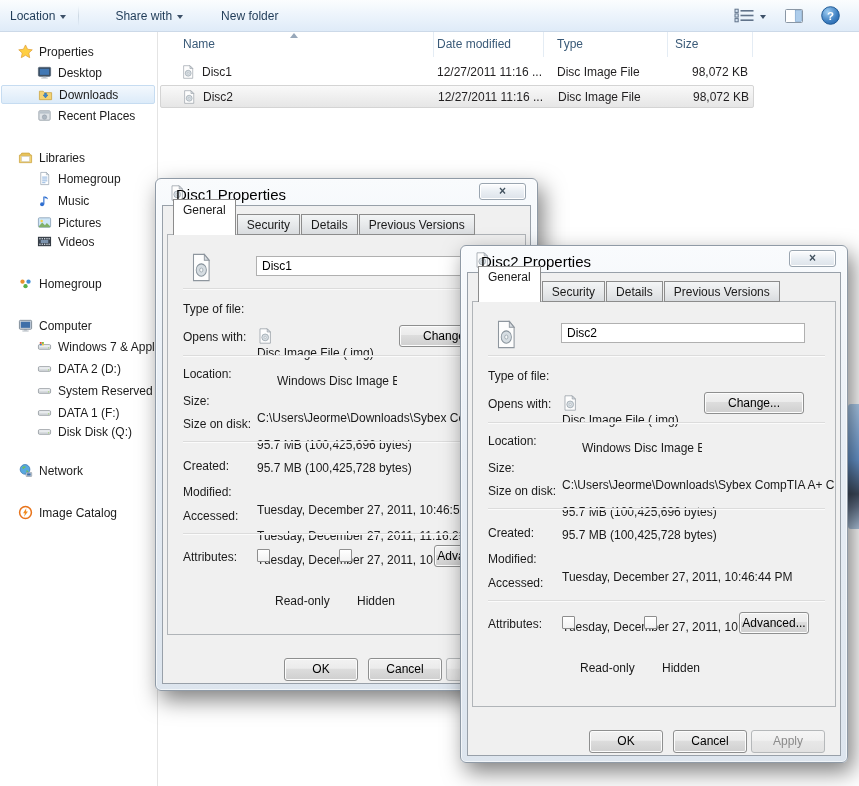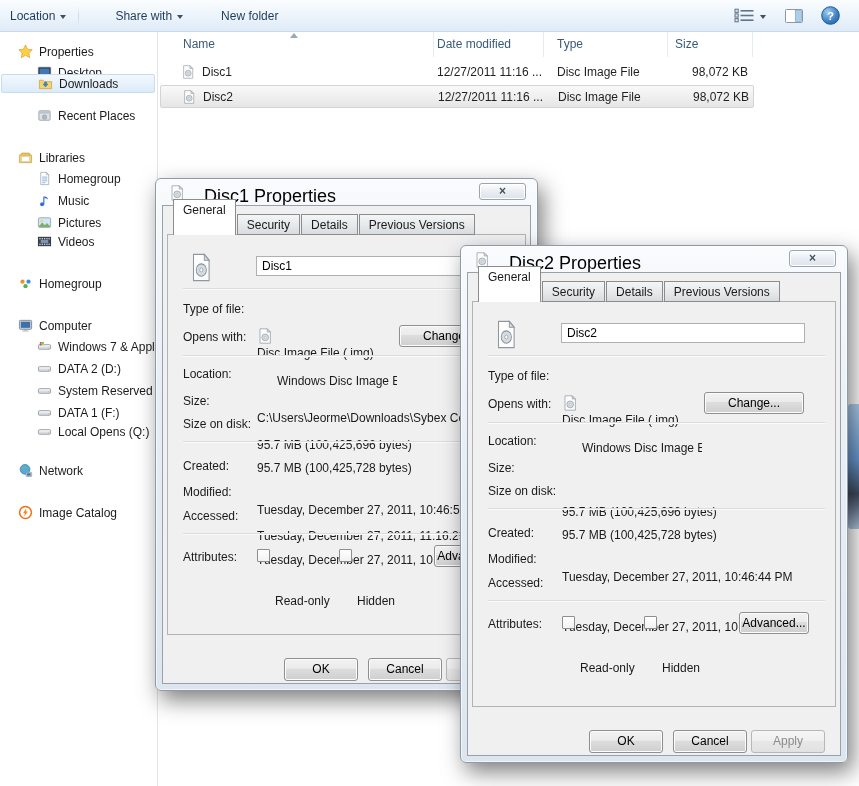--- a/index.html
+++ b/index.html
@@ -51,21 +51,21 @@
   
   .artifact{position:absolute;right:0;top:404px;width:11px;height:125px;border-radius:3px 0 0 3px;
     background:linear-gradient(#a9cbee 0%,#5b8ecb 45%,#2e3c50 72%,#55657e 82%,#a9c2dd 100%);opacity:.92;}
 
   
   .propdialog{position:absolute;border-radius:6px;border:1px solid #8f9aa6;
     background:linear-gradient(#f9fbfd,#e8eef5 40%,#dde5ee);
     box-shadow:inset 0 0 0 1px rgba(255,255,255,.6), 5px 9px 22px rgba(0,0,0,.5);}
   .propdialog > div, .propdialog > svg, .propdialog > input{position:absolute;}
   .pd-title-icon{left:13px;top:6px;width:16px;height:16px;}
-  .pd-title{left:48px;top:7px;font-size:18px;color:#000;white-space:nowrap;}
+  .pd-title{left:20px;top:7px;font-size:15px;color:#000;white-space:nowrap;}
   .pd-close{right:11px;top:4px;width:47px;height:17px;box-sizing:border-box;
     border:1px solid #9aa5b0;border-radius:3px;
     background:linear-gradient(#fdfdfe,#e9eef3 50%,#dde3ea);
     box-shadow:inset 0 0 0 1px #ffffff;
     color:#43525f;font-weight:bold;font-size:12px;line-height:14px;text-align:center;}
   .pd-content{left:6px;right:6px;top:26px;bottom:6px;background:#f0f0f0;border:1px solid #98a0a9;box-sizing:border-box;}
   .pd-tabs{left:17px;top:33px;height:23px;display:flex;align-items:flex-end;}
   .pd-tab{height:21px;line-height:20px;padding:0 9px;font-size:12px;box-sizing:border-box;
     background:linear-gradient(#f3f5f6,#e5e7e9 60%,#d9dcdf);
     border:1px solid #8c8c8c;margin-right:1px;color:#1a1a1a;}
@@ -290,21 +290,21 @@
       <use href="#i-star"></use>
     </svg>
   <span>Properties</span>
 </div>
 <div class="side lv1" style="top:63px">
   <svg class="ic">
       <use href="#i-desktop"></use>
     </svg>
   <span>Desktop</span>
 </div>
-<div class="side lv1 sel" style="top:74px">
+<div class="side lv1 sel" style="top:85px">
   <svg class="ic">
       <use href="#i-folder-dl"></use>
     </svg>
   <span>Downloads</span>
 </div>
 <div class="side lv1" style="top:106px">
   <svg class="ic">
       <use href="#i-recent"></use>
     </svg>
   <span>Recent Places</span>
@@ -372,21 +372,21 @@
 <div class="side lv1" style="top:403px">
   <svg class="ic">
       <use href="#i-drive"></use>
     </svg>
   <span>DATA 1 (F:)</span>
 </div>
 <div class="side lv1" style="top:422px">
   <svg class="ic">
       <use href="#i-drive"></use>
     </svg>
-  <span>Local Opens (Q:)</span>
+  <span>Disk Disk (Q:)</span>
 </div>
 <div class="side lv0" style="top:461px">
   <svg class="ic">
       <use href="#i-network"></use>
     </svg>
   <span>Network</span>
 </div>
 <div class="side lv0" style="top:503px">
   <svg class="ic">
       <use href="#i-catalog"></use>
@@ -488,20 +488,21 @@
   <div class="lbl" style="top:151px">Opens with:</div>
   <svg class="opens-ic">
       <use href="#i-discfile"></use>
     </svg>
   <div class="val opens-val" style="top:151px">Windows Disc Image Bu</div>
   <div class="btn b-change">Change...</div>
 
   <div class="sep" style="top:176px"></div>
 
   <div class="lbl" style="top:188px">Location:</div>
+  <div class="val" style="top:188px;right:10px">C:\Users\Jeorme\Downloads\Sybex CompTIA A+ C</div>
 
   <div class="lbl" style="top:215px">Size:</div>
   <div class="val" style="top:215px">95.7 MB (100,425,696 bytes)</div>
 
   <div class="lbl" style="top:238px">Size on disk:</div>
   <div class="val" style="top:238px">95.7 MB (100,425,728 bytes)</div>
 
   <div class="sep" style="top:262px"></div>
 
   <div class="lbl" style="top:280px">Created:</div>

